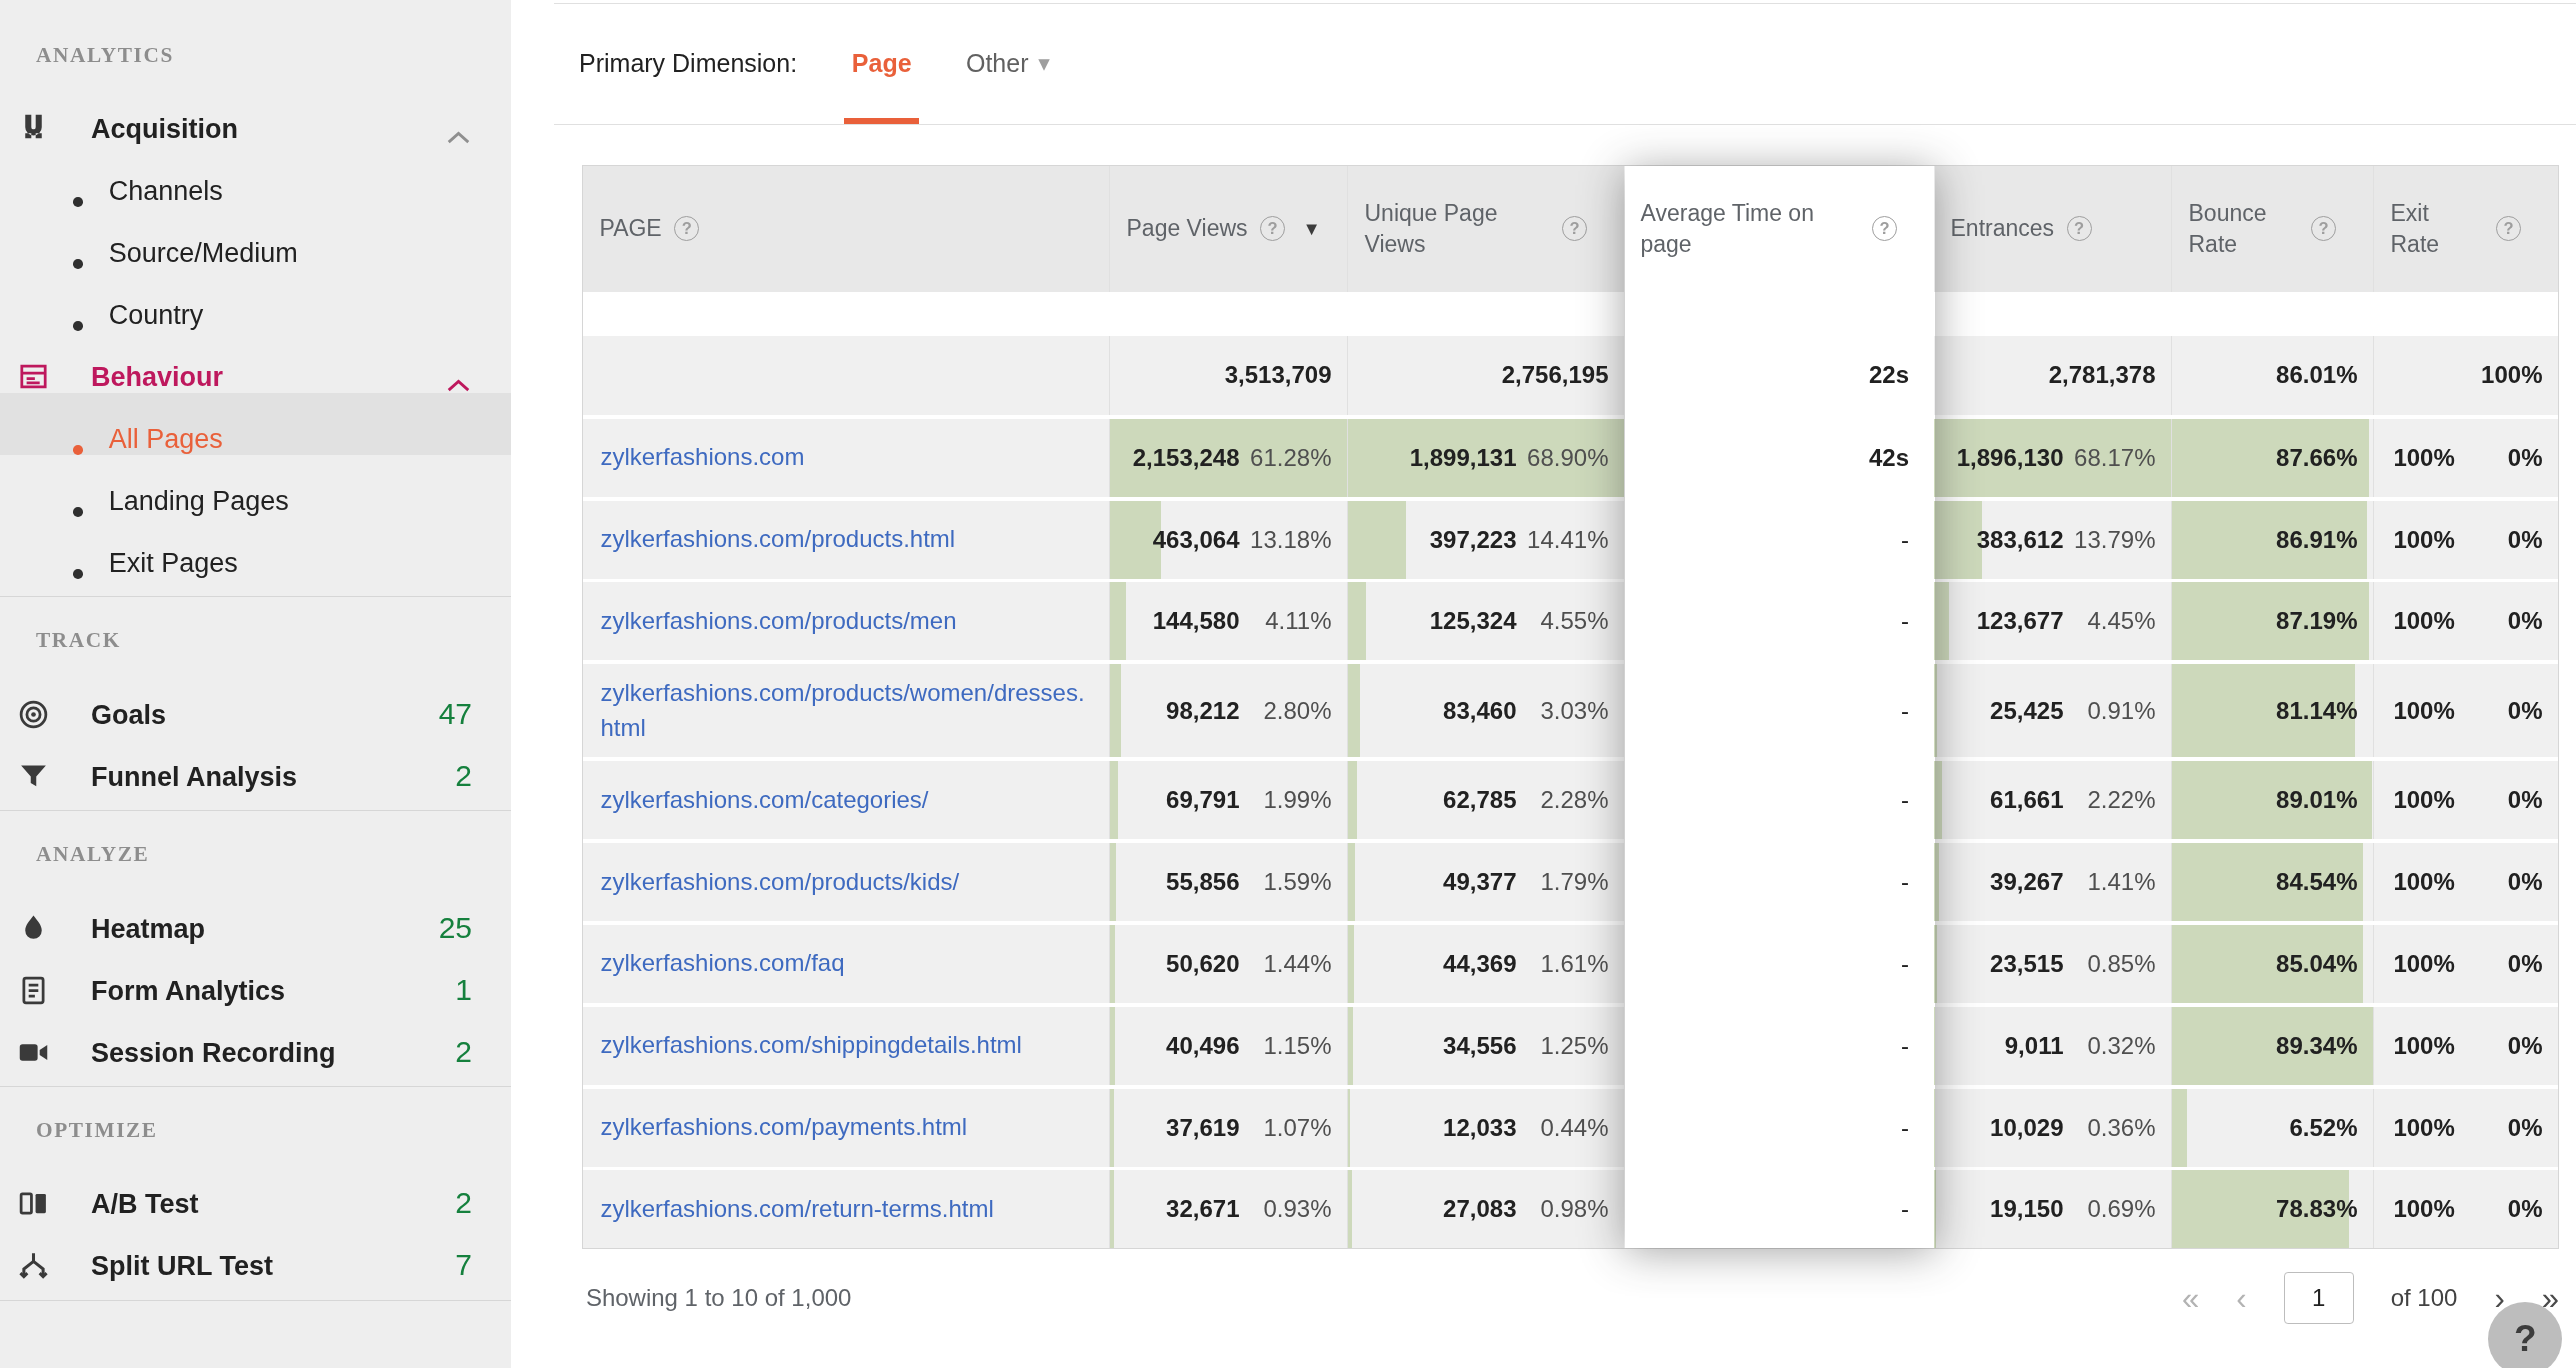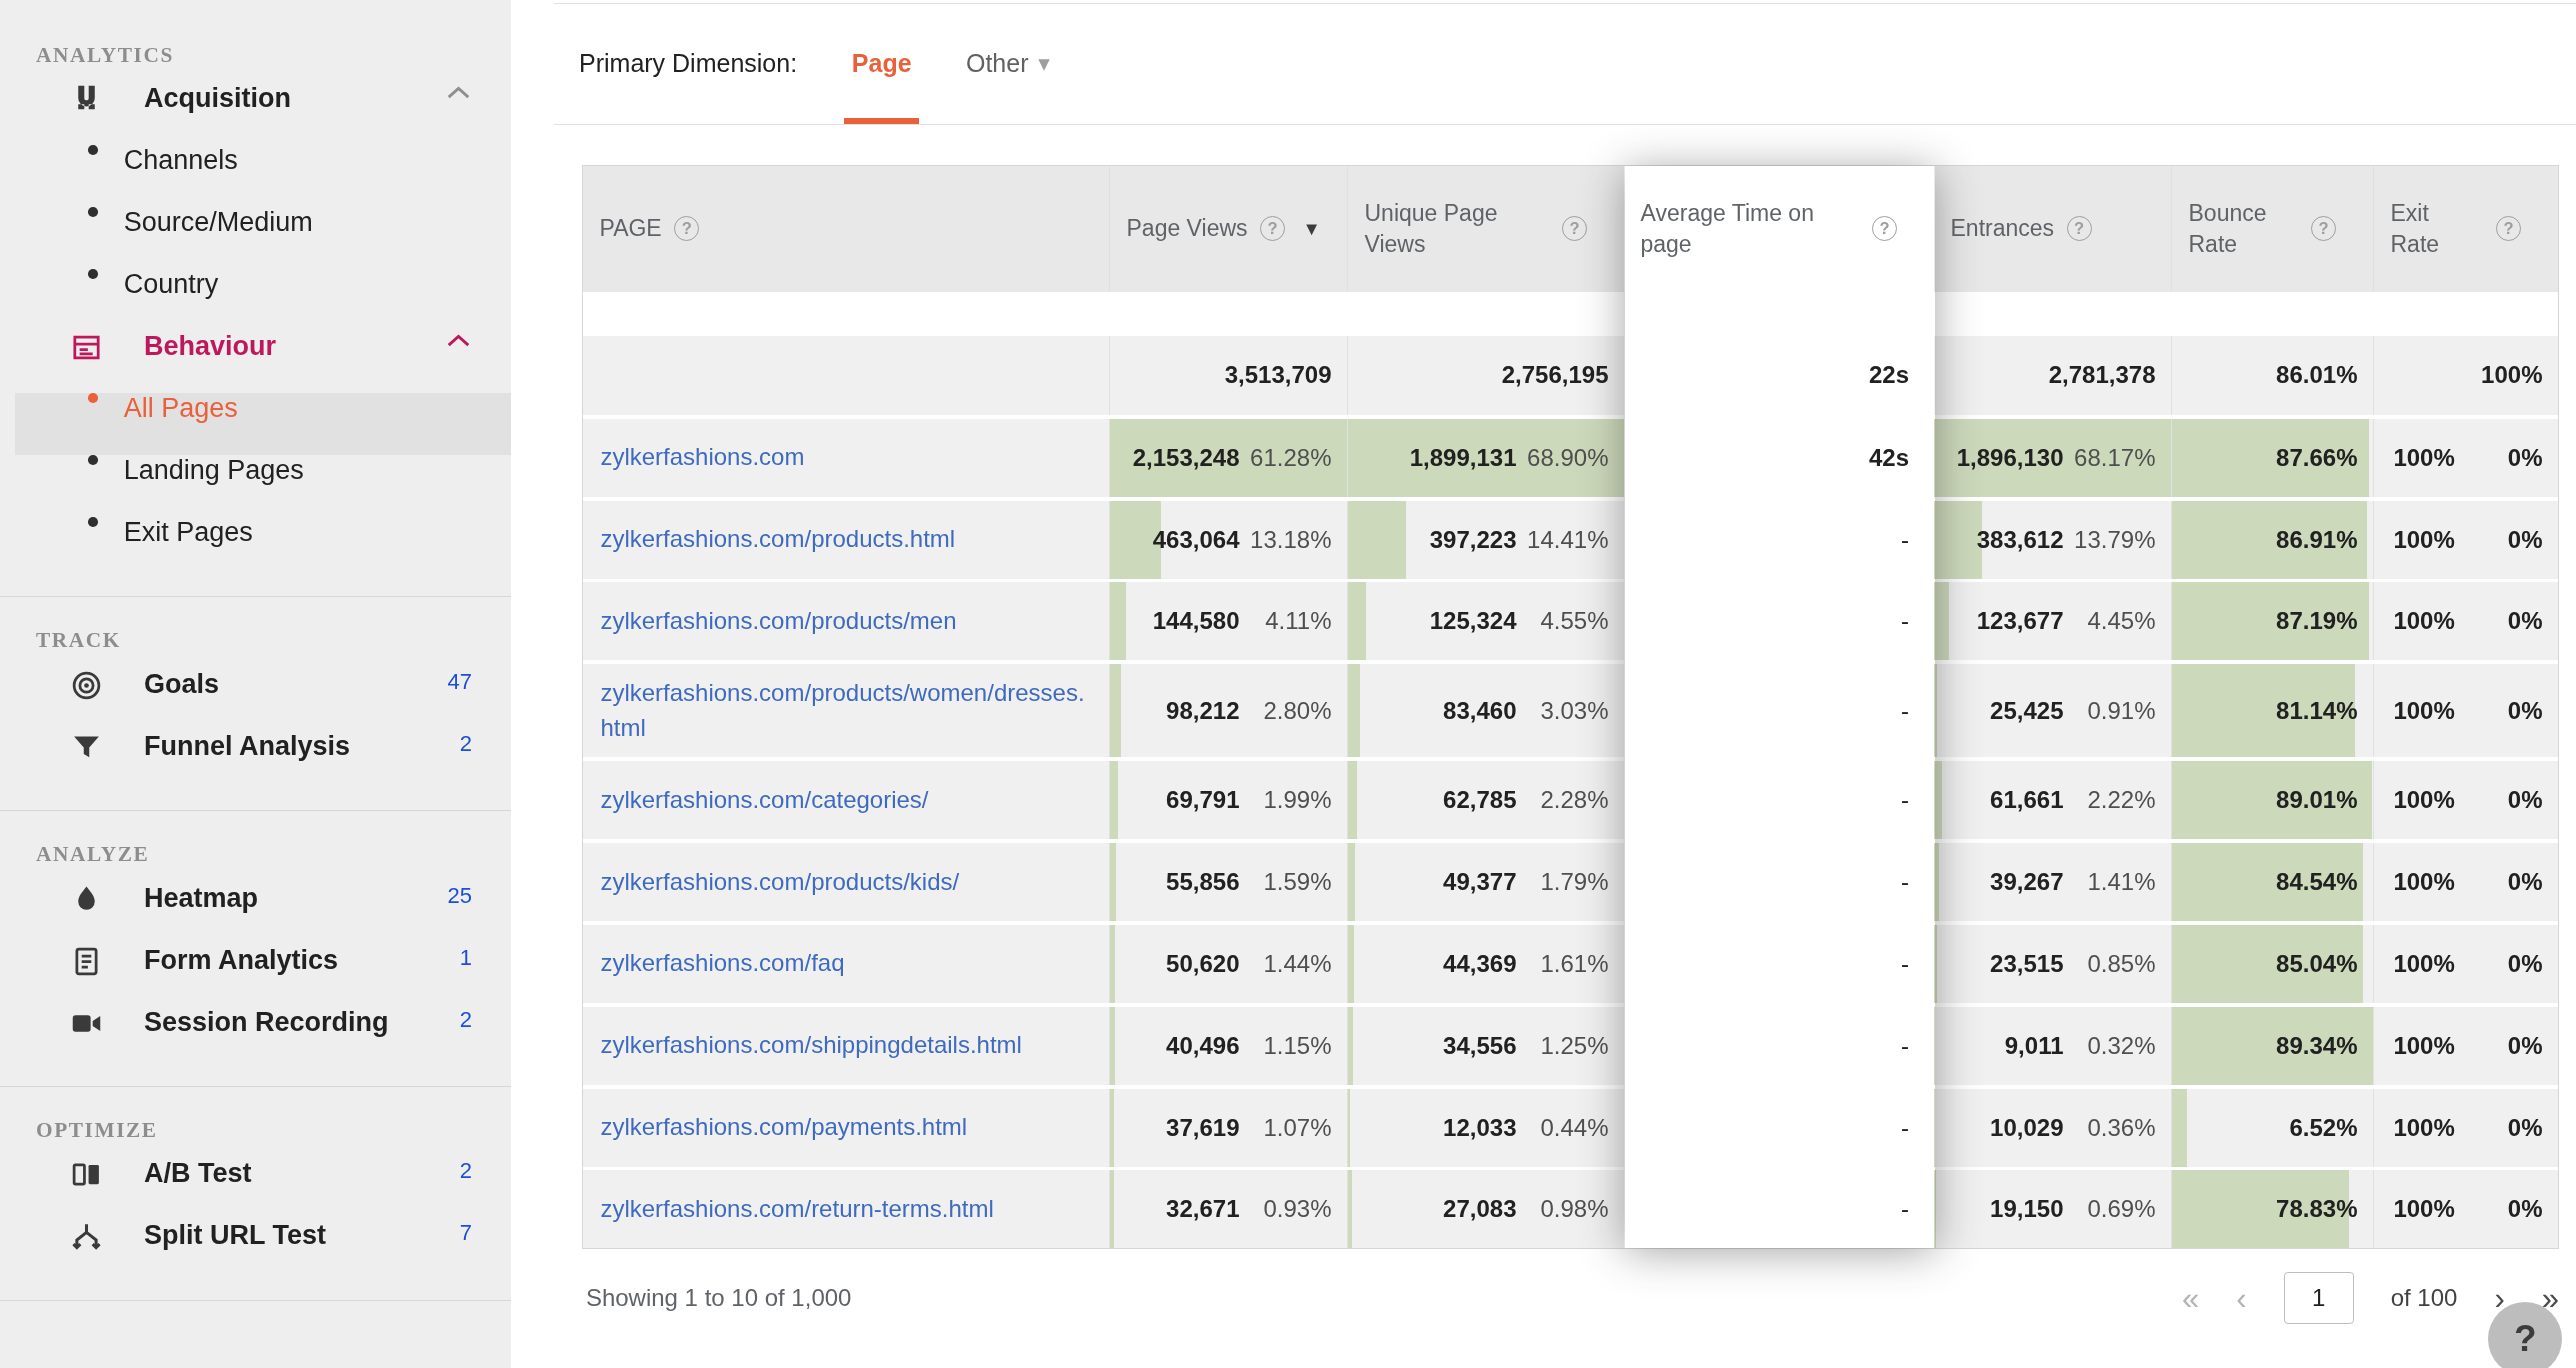--- a/index.html
+++ b/index.html
@@ -2,33 +2,33 @@
 <html><head>
 <meta charset="utf-8">
 <style>
   * { margin:0; padding:0; box-sizing:border-box; }
   html,body { width:2576px; height:1368px; overflow:hidden; font-family:"Liberation Sans",sans-serif; background:#fff; }
   .app { display:flex; width:2576px; height:1368px; }
 
   
   .sidebar { width:511px; flex:none; background:#eeeeee; height:100%; padding-top:13.6px; }
   .sec-h { font-size:21.3px; font-weight:700; color:#8d8d8d; letter-spacing:1.6px; padding:29px 0 15.5px 36px;font-family:Liberation Serif, serif; }
-  .item { height:62px; display:flex; align-items:flex-start; padding:0 39px 0 55px; font-size:27px; color:#212121; cursor:pointer;margin-left:15px; }
+  .item { height:62px; display:flex; align-items:flex-end; padding:0 39px 0 17px; font-size:27px; color:#212121; cursor:pointer; }
   .item .lab { white-space:nowrap; }
   .parent .lab { font-weight:700; }
   .ic { width:33px; height:33px; margin-right:41px; color:#3a3a3a; flex:none; display:flex; align-items:center; }
   .ic svg { width:33px; height:33px; }
   .chev { margin-left:auto; color:#8f8f8f; display:flex; }
   .chev svg { width:27px; height:17.4px; }
   .child { padding-left:73px; }
   .dot { width:9.7px; height:9.7px; border-radius:50%; background:#2f2f2f; margin-right:26px; flex:none; }
   .selected { background:#e1e1e1; color:#e9603a; }
   .selected .dot { background:#e9603a; }
   .orange, .orange .ic, .orange .chev { color:#be185d; }
-  .count { margin-left:auto; color:#1d4ed8; font-size:22px; }
+  .count { margin-left:auto; color:#15803d; font-size:30px; }
   .sdiv { border:none; border-top:1px solid #d6d6d6; margin:17.4px 0 1.9px; }
 
   
   .main { flex:1; background:#fff; padding-left:43px; }
   .toolbar { margin-top:2.9px; height:122px; border-top:1px solid #e0e0e0; border-bottom:1px solid #e0e0e0;
              display:flex; align-items:center; padding-left:25px; font-size:25px; color:#212121; }
   .tb-label { margin-right:45px; }
   .tab { height:100%; display:flex; align-items:center; padding:0 9.7px; position:relative; color:#616161; cursor:pointer; }
   .tab.active { color:#e9603a; font-weight:700; }
   .tab.active::after { content:''; position:absolute; left:1.9px; right:1.9px; bottom:0; height:5.8px; background:#e9603a; }

